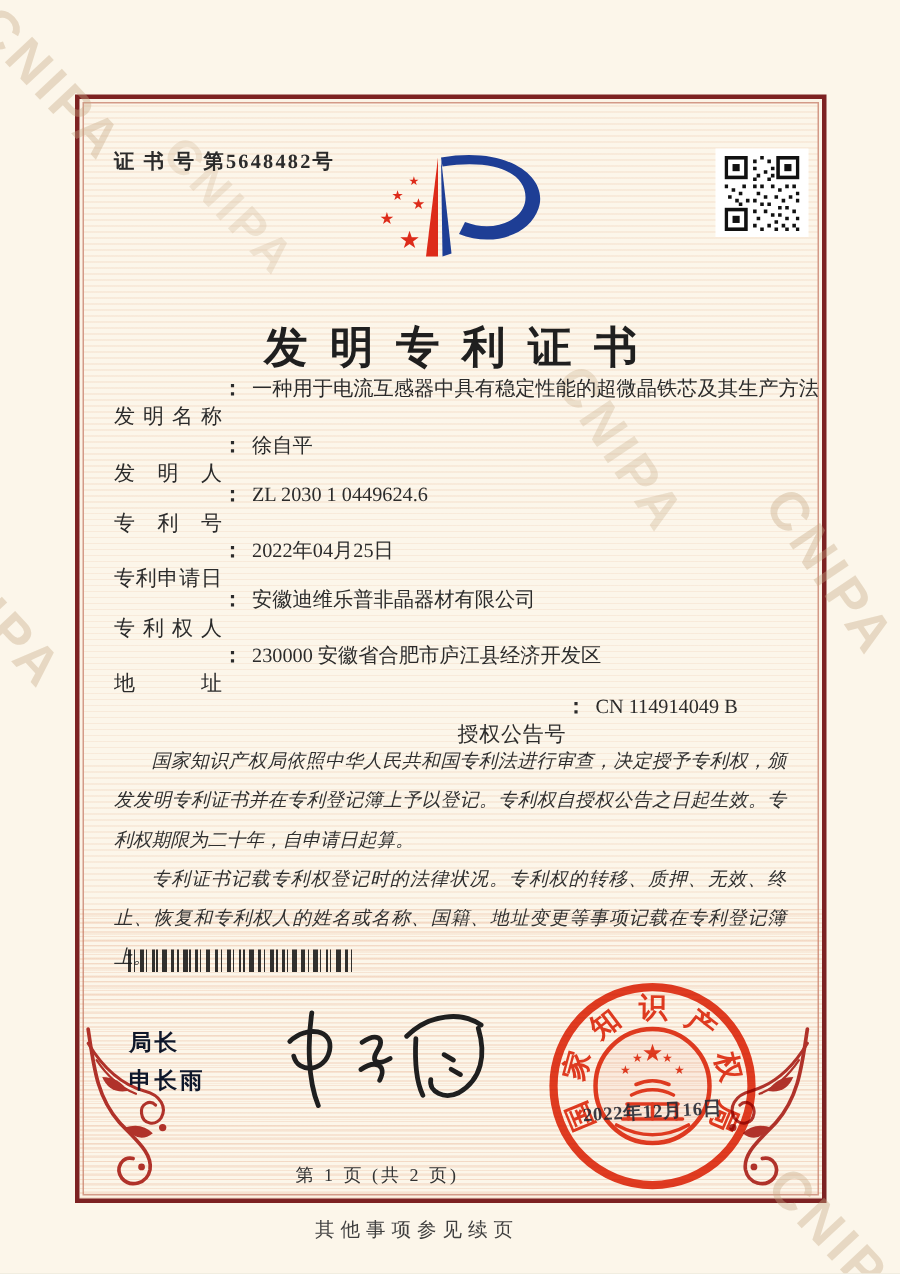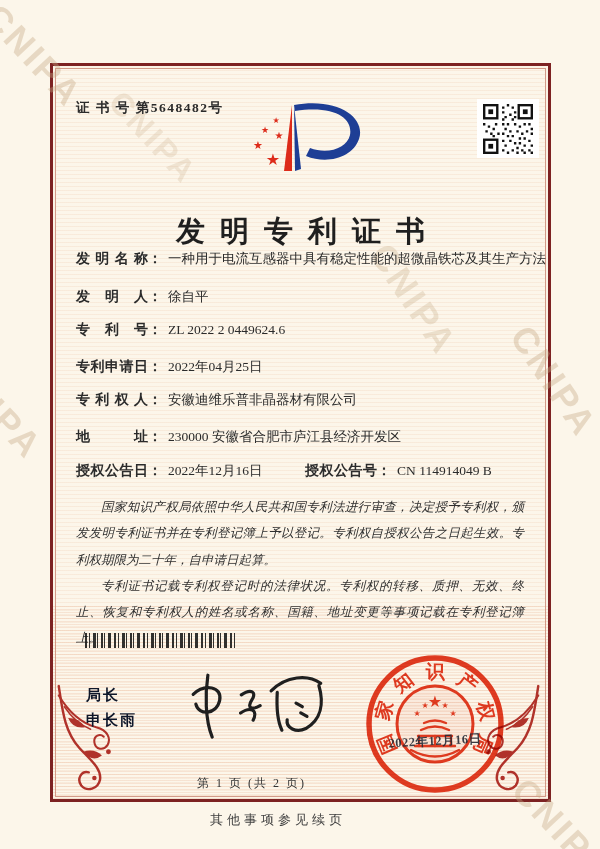--- a/index.html
+++ b/index.html
@@ -33,21 +33,21 @@
   .qrwrap{position:absolute;z-index:2;left:477px;top:99px;width:62px;height:59px;background:#ffffff;}
   .qr{position:absolute;left:6px;top:5px;width:50px;height:50px;}
   .title{position:absolute;z-index:2;left:50px;top:179px;width:501px;text-align:center;
          font-size:29px;font-weight:700;letter-spacing:15px;padding-left:15px;box-sizing:border-box;
          color:#1f1f1f;margin-top:33px;}
   
   .row{position:absolute;z-index:2;left:76px;font-size:14px;white-space:nowrap;}
   .r1{top:250px;} .r2{top:288px;} .r3{top:321px;} .r4{top:358px;} .r5{top:391px;} .r6{top:428px;}
   .rg{top:462px;} .rg2{top:462px;left:305px;}
   .flabel{display:inline-block;width:72px;text-align:justify;text-align-last:justify;
-          font-weight:700;vertical-align:top;}
+          font-weight:400;vertical-align:top;margin-top:19px;}
   .colon{font-weight:700;}
   .fvalue{font-weight:400;font-size:13.5px;margin-left:6px;}
   
   .paras{position:absolute;z-index:2;left:76px;top:494px;width:448px;font-size:12.5px;
          line-height:2.1;text-align:justify;color:#303030;}
   .paras p{margin:0;text-indent:2em;font-style:italic;}
   
   .barcode{position:absolute;z-index:2;left:85px;top:633px;width:153px;height:15px;opacity:.88;
     background:repeating-linear-gradient(90deg,
       #161616 0 2px,transparent 2px 4px,#161616 4px 5px,transparent 5px 8px,
@@ -147,33 +147,30 @@
 
   <div class="title">发明专利证书</div>
 
   <div class="row r1">
     <span class="flabel">发明名称</span><span class="colon">：</span><span class="fvalue">一种用于电流互感器中具有稳定性能的超微晶铁芯及其生产方法</span>
   </div>
   <div class="row r2">
     <span class="flabel">发明人</span><span class="colon">：</span><span class="fvalue">徐自平</span>
   </div>
   <div class="row r3">
-    <span class="flabel">专利号</span><span class="colon">：</span><span class="fvalue">ZL 2022 2 0449624.6</span>
+    <span class="flabel">专利号</span><span class="colon">：</span><span class="fvalue">ZL 2030 1 0449624.6</span>
   </div>
   <div class="row r4">
     <span class="flabel">专利申请日</span><span class="colon">：</span><span class="fvalue">2022年04月25日</span>
   </div>
   <div class="row r5">
     <span class="flabel">专利权人</span><span class="colon">：</span><span class="fvalue">安徽迪维乐普非晶器材有限公司</span>
   </div>
   <div class="row r6">
     <span class="flabel">地址</span><span class="colon">：</span><span class="fvalue">230000 安徽省合肥市庐江县经济开发区</span>
-  </div>
-  <div class="row rg">
-    <span class="flabel">授权公告日</span><span class="colon">：</span><span class="fvalue">2022年12月16日</span>
   </div>
   <div class="row rg2">
     <span class="flabel">授权公告号</span><span class="colon">：</span><span class="fvalue">CN 114914049 B</span>
   </div>
 
   <div class="paras">
     <p>国家知识产权局依照中华人民共和国专利法进行审查，决定授予专利权，颁发发明专利证书并在专利登记簿上予以登记。专利权自授权公告之日起生效。专利权期限为二十年，自申请日起算。</p>
     <p>专利证书记载专利权登记时的法律状况。专利权的转移、质押、无效、终止、恢复和专利权人的姓名或名称、国籍、地址变更等事项记载在专利登记簿上。</p>
   </div>
 

